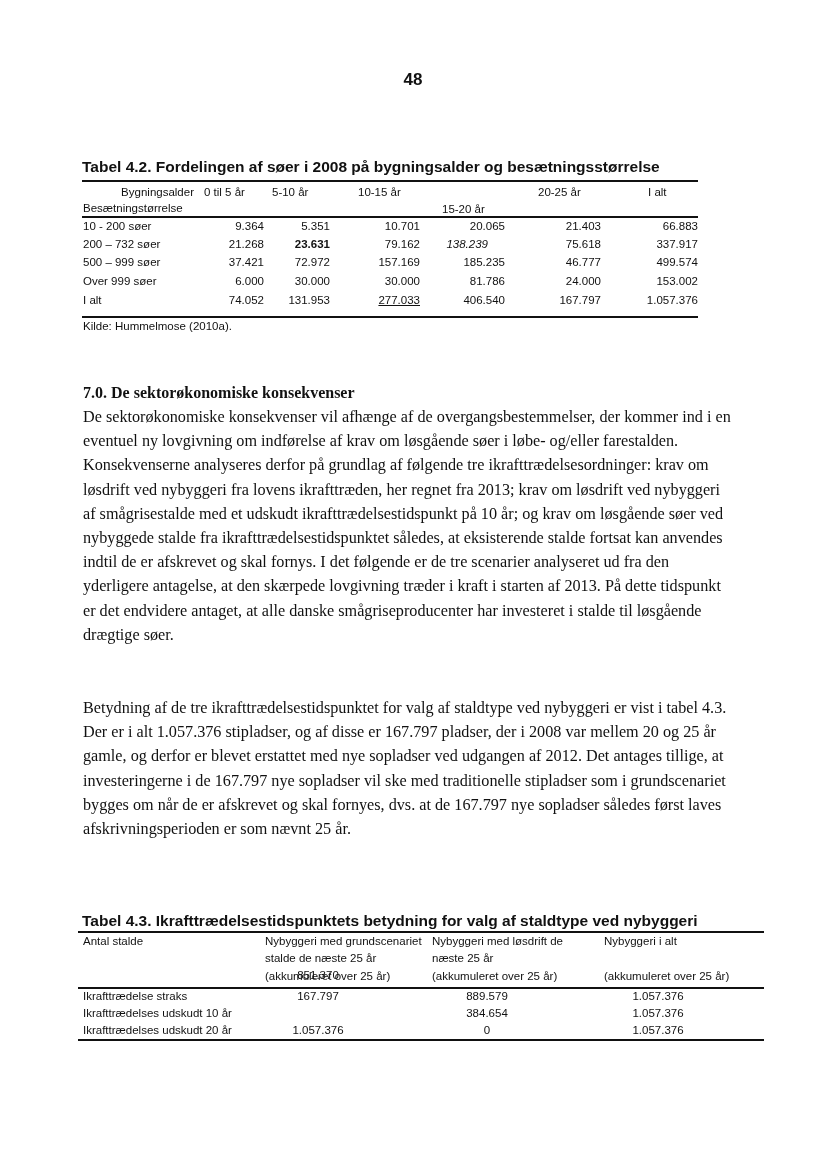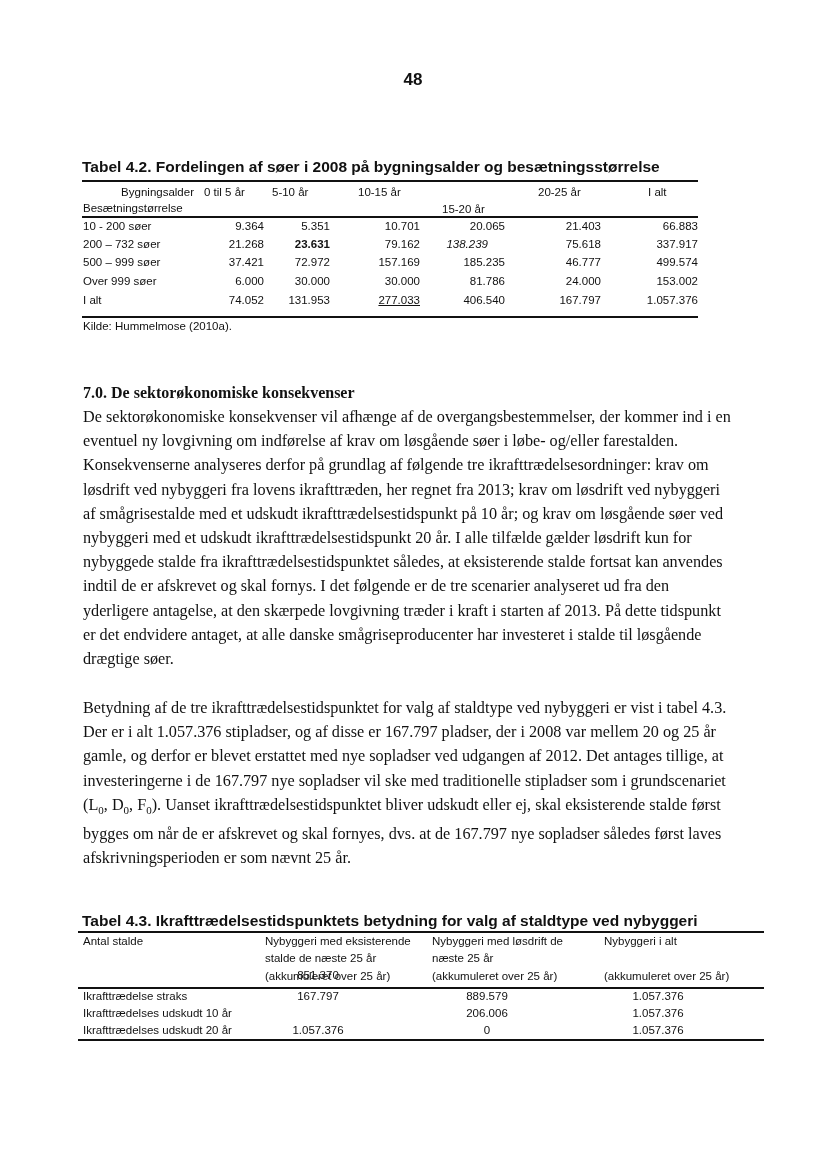--- a/index.html
+++ b/index.html
@@ -139,41 +139,39 @@
 <div id="t42-source" class="cell">Kilde: Hummelmose (2010a).</div>
 
 <div class="section-heading">7.0. De sektorøkonomiske konsekvenser</div>
 
 <div id="para1" class="para">
     <span class="line">De sektorøkonomiske konsekvenser vil afhænge af de overgangsbestemmelser, der kommer ind i en</span>
     <span class="line">eventuel ny lovgivning om indførelse af krav om løsgående søer i løbe- og/eller farestalden.</span>
     <span class="line">Konsekvenserne analyseres derfor på grundlag af følgende tre ikrafttrædelsesordninger: krav om</span>
     <span class="line">løsdrift ved nybyggeri fra lovens ikrafttræden, her regnet fra 2013; krav om løsdrift ved nybyggeri</span>
     <span class="line">af smågrisestalde med et udskudt ikrafttrædelsestidspunkt på 10 år; og krav om løsgående søer ved</span>
-    <span class="line">nybyggeri med et udskudt ikrafttrædelsestidspunkt 20 år. I alle tilfælde gælder løsdrift kun for</span>
     <span class="line">nybyggede stalde fra ikrafttrædelsestidspunktet således, at eksisterende stalde fortsat kan anvendes</span>
     <span class="line">indtil de er afskrevet og skal fornys. I det følgende er de tre scenarier analyseret ud fra den</span>
     <span class="line">yderligere antagelse, at den skærpede lovgivning træder i kraft i starten af 2013. På dette tidspunkt</span>
     <span class="line">er det endvidere antaget, at alle danske smågriseproducenter har investeret i stalde til løsgående</span>
     <span class="line">drægtige søer.</span>
   </div>
 
 <div id="para2" class="para">
   <span id="para2-head"><span class="line">Betydning af de tre ikrafttrædelsestidspunktet for valg af staldtype ved nybyggeri er vist i tabel 4.3.</span><span class="line">Der er i alt 1.057.376 stipladser, og af disse er 167.797 pladser, der i 2008 var mellem 20 og 25 år</span><span class="line">gamle, og derfor er blevet erstattet med nye sopladser ved udgangen af 2012. Det antages tillige, at</span><span class="line">investeringerne i de 167.797 nye sopladser vil ske med traditionelle stipladser som i grundscenariet</span></span>
-  <span class="line"><span>(</span><span>L</span><sub style="font-size:11px;">0</sub><span>, </span><span>D</span><sub style="font-size:11px;">0</sub><span>, </span><span>F</span><sub style="font-size:11px;">0</sub><span>).</span><span> Uanset ikrafttrædelsestidspunktet bliver udskudt eller ej, skal eksisterende stalde først</span></span>
   <span id="para2-tail"><span class="line">bygges om når de er afskrevet og skal fornyes, dvs. at de 167.797 nye sopladser således først laves</span><span class="line">afskrivningsperioden er som nævnt 25 år.</span></span>
 </div>
 
 <div id="t43-title" class="table-title">Tabel 4.3. Ikrafttrædelsestidspunktets betydning for valg af staldtype ved nybyggeri</div>
 <div id="t43-rule-top" class="rule"></div>
 
 <div>
   <div class="cell" style="left:83px;top:934px;">Antal stalde</div>
 
-  <div class="cell" style="left:265px;top:934px;">Nybyggeri med eksisterende</div>
+  <div class="cell" style="left:265px;top:934px;">Nybyggeri med grundscenariet</div>
   <div class="cell" style="left:265px;top:951px;">stalde de næste 25 år</div>
   <div class="cell" style="left:265px;top:969px;">(akkumuleret over 25 år)</div>
 
   <div class="cell" style="left:432px;top:934px;">Nybyggeri med løsdrift de</div>
   <div class="cell" style="left:432px;top:951px;">næste 25 år</div>
   <div class="cell" style="left:432px;top:969px;">(akkumuleret over 25 år)</div>
 
   <div class="cell" style="left:604px;top:934px;">Nybyggeri i alt</div>
   <div class="cell" style="left:604px;top:951px;"></div>
   <div class="cell" style="left:604px;top:969px;">(akkumuleret over 25 år)</div>
@@ -183,21 +181,21 @@
 <div id="t43-body">
     <div>
       <div class="cell" style="left:83px;top:989px;">Ikrafttrædelse straks</div>
       <div class="cell c" style="left:258px;width:120px;top:989px;">167.797</div>
       <div class="cell c" style="left:427px;width:120px;top:989px;">889.579</div>
       <div class="cell c" style="left:598px;width:120px;top:989px;">1.057.376</div>
     </div>
     <div>
       <div class="cell" style="left:83px;top:1006px;">Ikrafttrædelses udskudt 10 år</div>
       <div class="cell c" style="left:258px;width:120px;top:968px;">851.370</div>
-      <div class="cell c" style="left:427px;width:120px;top:1006px;">206.006</div>
+      <div class="cell c" style="left:427px;width:120px;top:1006px;">384.654</div>
       <div class="cell c" style="left:598px;width:120px;top:1006px;">1.057.376</div>
     </div>
     <div>
       <div class="cell" style="left:83px;top:1023px;">Ikrafttrædelses udskudt 20 år</div>
       <div class="cell c" style="left:258px;width:120px;top:1023px;">1.057.376</div>
       <div class="cell c" style="left:427px;width:120px;top:1023px;">0</div>
       <div class="cell c" style="left:598px;width:120px;top:1023px;">1.057.376</div>
     </div>
   </div>
 

